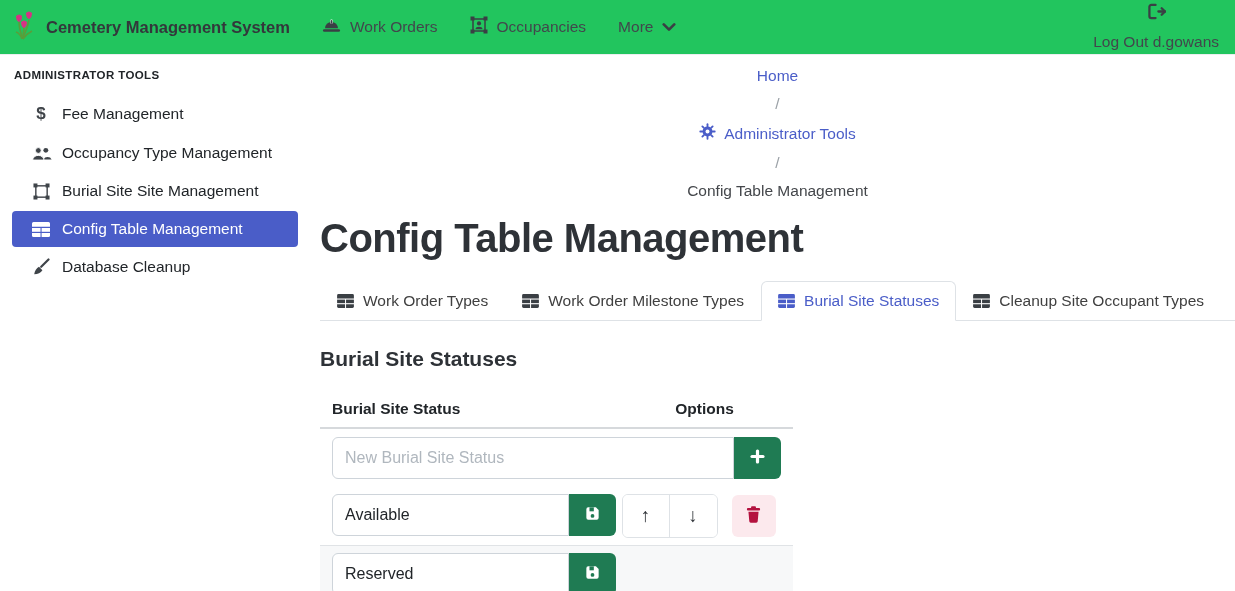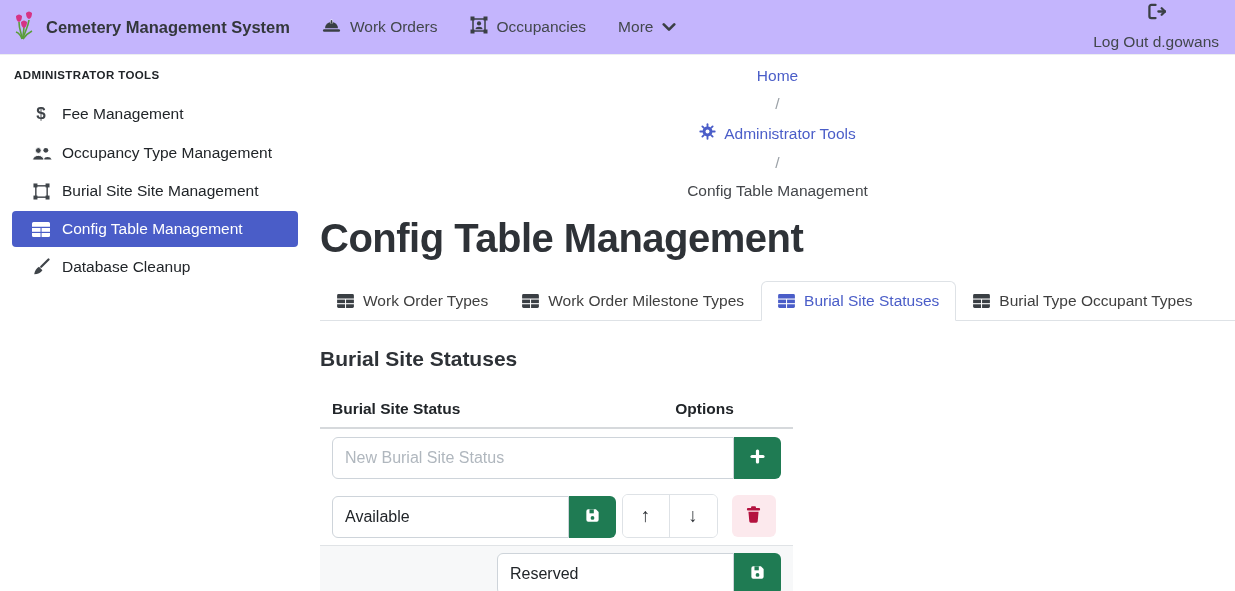--- a/index.html
+++ b/index.html
@@ -3,21 +3,21 @@
 <meta charset="utf-8">
 <style>
   * { box-sizing: border-box; margin: 0; padding: 0; }
   html,body { width:1235px; height:591px; overflow:hidden; }
   body {
     font-family: "Liberation Sans", sans-serif;
     background:#fff; color:#212529; font-size:15.5px;
   }
   
   .navbar {
-    height:55px; background:#c4b5fd; display:flex; align-items:center;
+    height:55px; background:#22c55e; display:flex; align-items:center;
     padding:0 16px 0 12px; border-bottom:1px solid #eceef0;
   }
   .brand { display:flex; align-items:center; gap:10px; cursor:pointer; }
   .brand-title { font-weight:700; font-size:16.5px; color:#33373b; }
   .nav-item {
     display:flex; align-items:center; gap:9px; margin-left:32px;
     color:#42474c; cursor:pointer; font-size:15.5px;
   }
   .nav-item svg { flex:0 0 auto; }
   .nav-right { margin-left:auto; display:flex; align-items:center; gap:9px; color:#42474c; cursor:pointer;flex-direction:column; }
@@ -54,21 +54,21 @@
   .tab .ico { color:#3a3f44; display:flex; }
   .tab.active { background:#fff; border-color:#dee2e6; border-bottom-color:#fff; color:#4a5dc8; }
   .tab.active .ico { color:#4a5dc8; }
   
   .section-heading { font-size:21px; font-weight:700; color:#2e3237; margin:26px 0 20px; }
   
   .cfg-table { width:473px; }
   .cfg-head { display:flex; border-bottom:2px solid #d6d9dc; font-weight:700; }
   .cfg-head .c1 { flex:1; padding:9px 12px; }
   .cfg-head .c2 { width:177px; padding:9px 12px; text-align:center; }
-  .cfg-row { display:flex; align-items:flex-end; padding:7px 12px; }
+  .cfg-row { display:flex; align-items:flex-start; padding:7px 12px; }
   .cfg-row.striped { background:#f7f8f9; border-top:1px solid #e0e3e6; border-bottom:1px solid #e0e3e6;flex-direction:column; }
   .cfg-row .cell-status { width:284px; flex:0 0 284px;border-radius:17px; }
   .cfg-row .cell-options { flex:1; display:flex; justify-content:center; align-items:center; gap:14px; }
   .cfg-row.new-row { padding:8px 12px; }
   .input-group { display:flex; width:100%; }
   .input-group input {
     flex:1; height:42px; border:1px solid #ced4da; border-radius:6px 0 0 6px;
     padding:0 12px; font-size:16px; font-family:inherit; color:#212529; outline:none;
     min-width:0; background:#fff;
   }
@@ -299,21 +299,21 @@
       <div class="tab">
         <span class="ico">
           <svg width="17" height="14" viewBox="0 0 18 15" fill="currentColor">
               <path d="M1.5 0 h15 a1.5 1.5 0 0 1 1.5 1.5 V4.7 H0 V1.5 A1.5 1.5 0 0 1 1.5 0z"></path>
               <rect x="0" y="6" width="8.5" height="3.8"></rect>
               <rect x="9.6" y="6" width="8.4" height="3.8"></rect>
               <path d="M0 11 h8.5 v4 H1.5 A1.5 1.5 0 0 1 0 13.5z"></path>
               <path d="M9.6 11 H18 v2.5 a1.5 1.5 0 0 1 -1.5 1.5 H9.6z"></path>
             </svg>
         </span>
-        <span>Burial Type Occupant Types</span>
+        <span>Cleanup Site Occupant Types</span>
       </div>
     </div>
 
     <h2 class="section-heading">Burial Site Statuses</h2>
 
     <div class="cfg-table">
       <div class="cfg-head">
         <div class="c1">Burial Site Status</div>
         <div class="c2">Options</div>
       </div>

